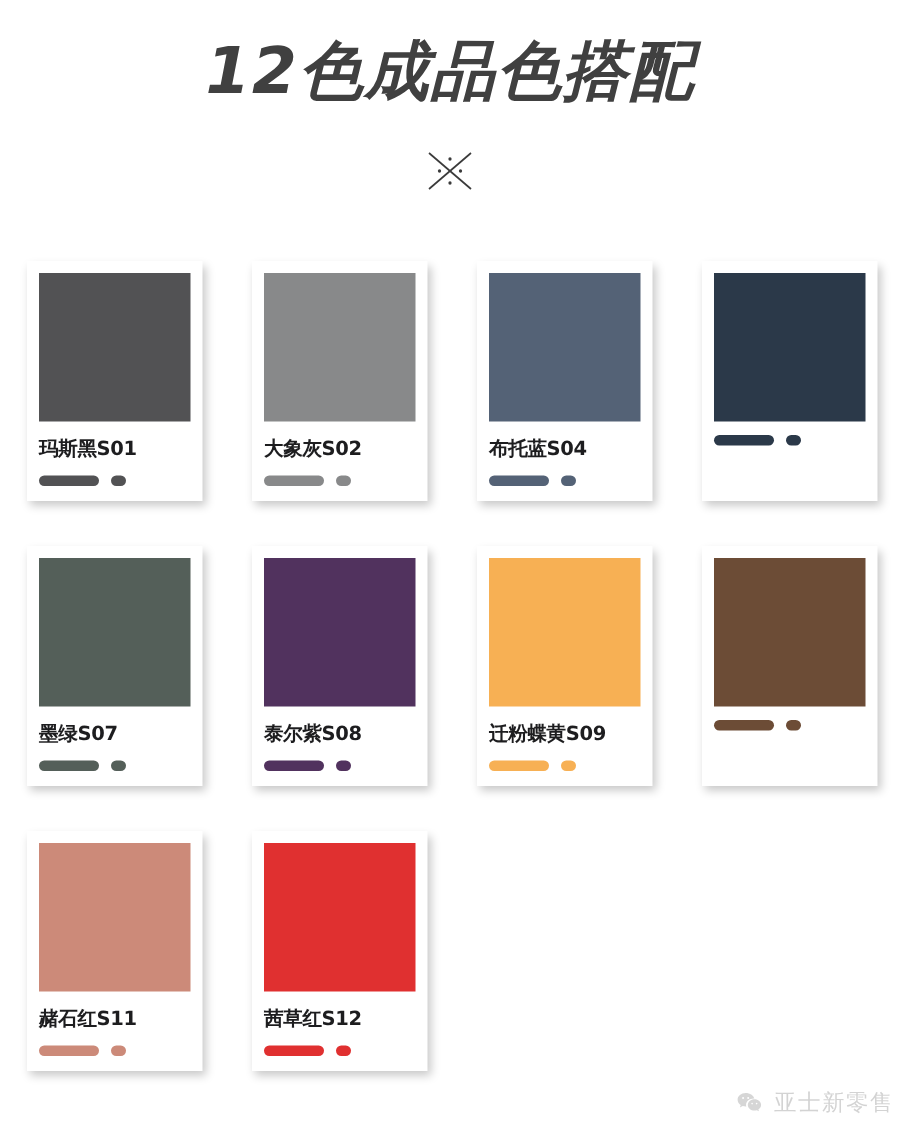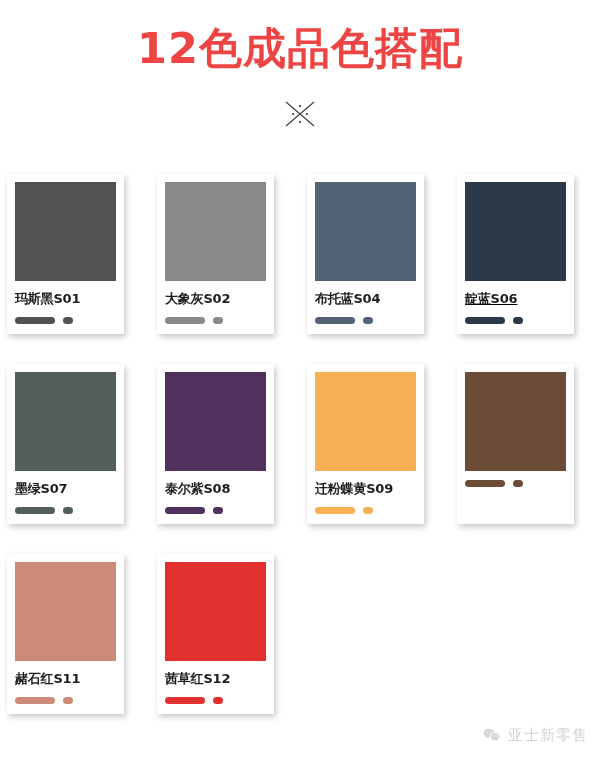--- a/index.html
+++ b/index.html
@@ -25,43 +25,44 @@
   
   .header {
     padding-top: 26px;
     text-align: center;
   }
   .page-title {
     font-size: 43px;
     line-height: 1.05;
     font-weight: 700;
     letter-spacing: 1px;
-    color: #ef4444;
+    color: #404040;
     font-family: "DejaVu Sans", "Liberation Sans", sans-serif;
+    font-style: italic;
   }
 
   .ornament {
     margin: 26px auto 0 auto;
     width: 52px;
     height: 34px;
     position: relative;
   }
   .ornament svg { display: block; }
 
   
   .swatch-grid {
     position: absolute;
     top: 174px;
     left: 0;
     width: 588px;
     display: flex;
     flex-wrap: wrap;
     justify-content: flex-start;
+    padding-left: 18px;
     box-sizing: border-box;
-    margin-left: 7px;
   }
 
   .swatch-card {
     width: 117px;
     margin-right: 33px;
     margin-bottom: 30px;
     background: #ffffff;
     box-shadow: 2px 3px 6px rgba(0,0,0,0.22);
     box-sizing: border-box;
     padding: 8px 8px 10px 8px;
@@ -101,21 +102,21 @@
   .bar-dot {
     width: 10px;
     height: 7px;
     border-radius: 4px;
     margin-left: 8px;
   }
 
   
   .watermark {
     position: absolute;
-    right: 12px;
+    right: 4px;
     bottom: 12px;
     display: flex;
     align-items: center;
     opacity: 0.30;
   }
   .wm-logo {
     width: 19px;
     height: 19px;
     margin-right: 7px;
     flex: 0 0 auto;
@@ -173,21 +174,20 @@
       <div class="swatch-label">布托蓝S04</div>
       <div class="swatch-bars">
         <span class="bar-long" style="background-color: rgb(84, 98, 118);"></span>
         <span class="bar-dot" style="background-color: rgb(84, 98, 118);"></span>
       </div>
     </div>
 
 
     <div class="swatch-card">
       <span class="swatch-color" style="background-color: rgb(43, 57, 73);"></span>
-      <div class="swatch-label">靛蓝S06</div>
       <div class="swatch-bars">
         <span class="bar-long" style="background-color: rgb(43, 57, 73);"></span>
         <span class="bar-dot" style="background-color: rgb(43, 57, 73);"></span>
       </div>
     </div>
 
     <div class="swatch-card">
       <span class="swatch-color" style="background-color: rgb(84, 95, 89);"></span>
       <div class="swatch-label">墨绿S07</div>
       <div class="swatch-bars">

